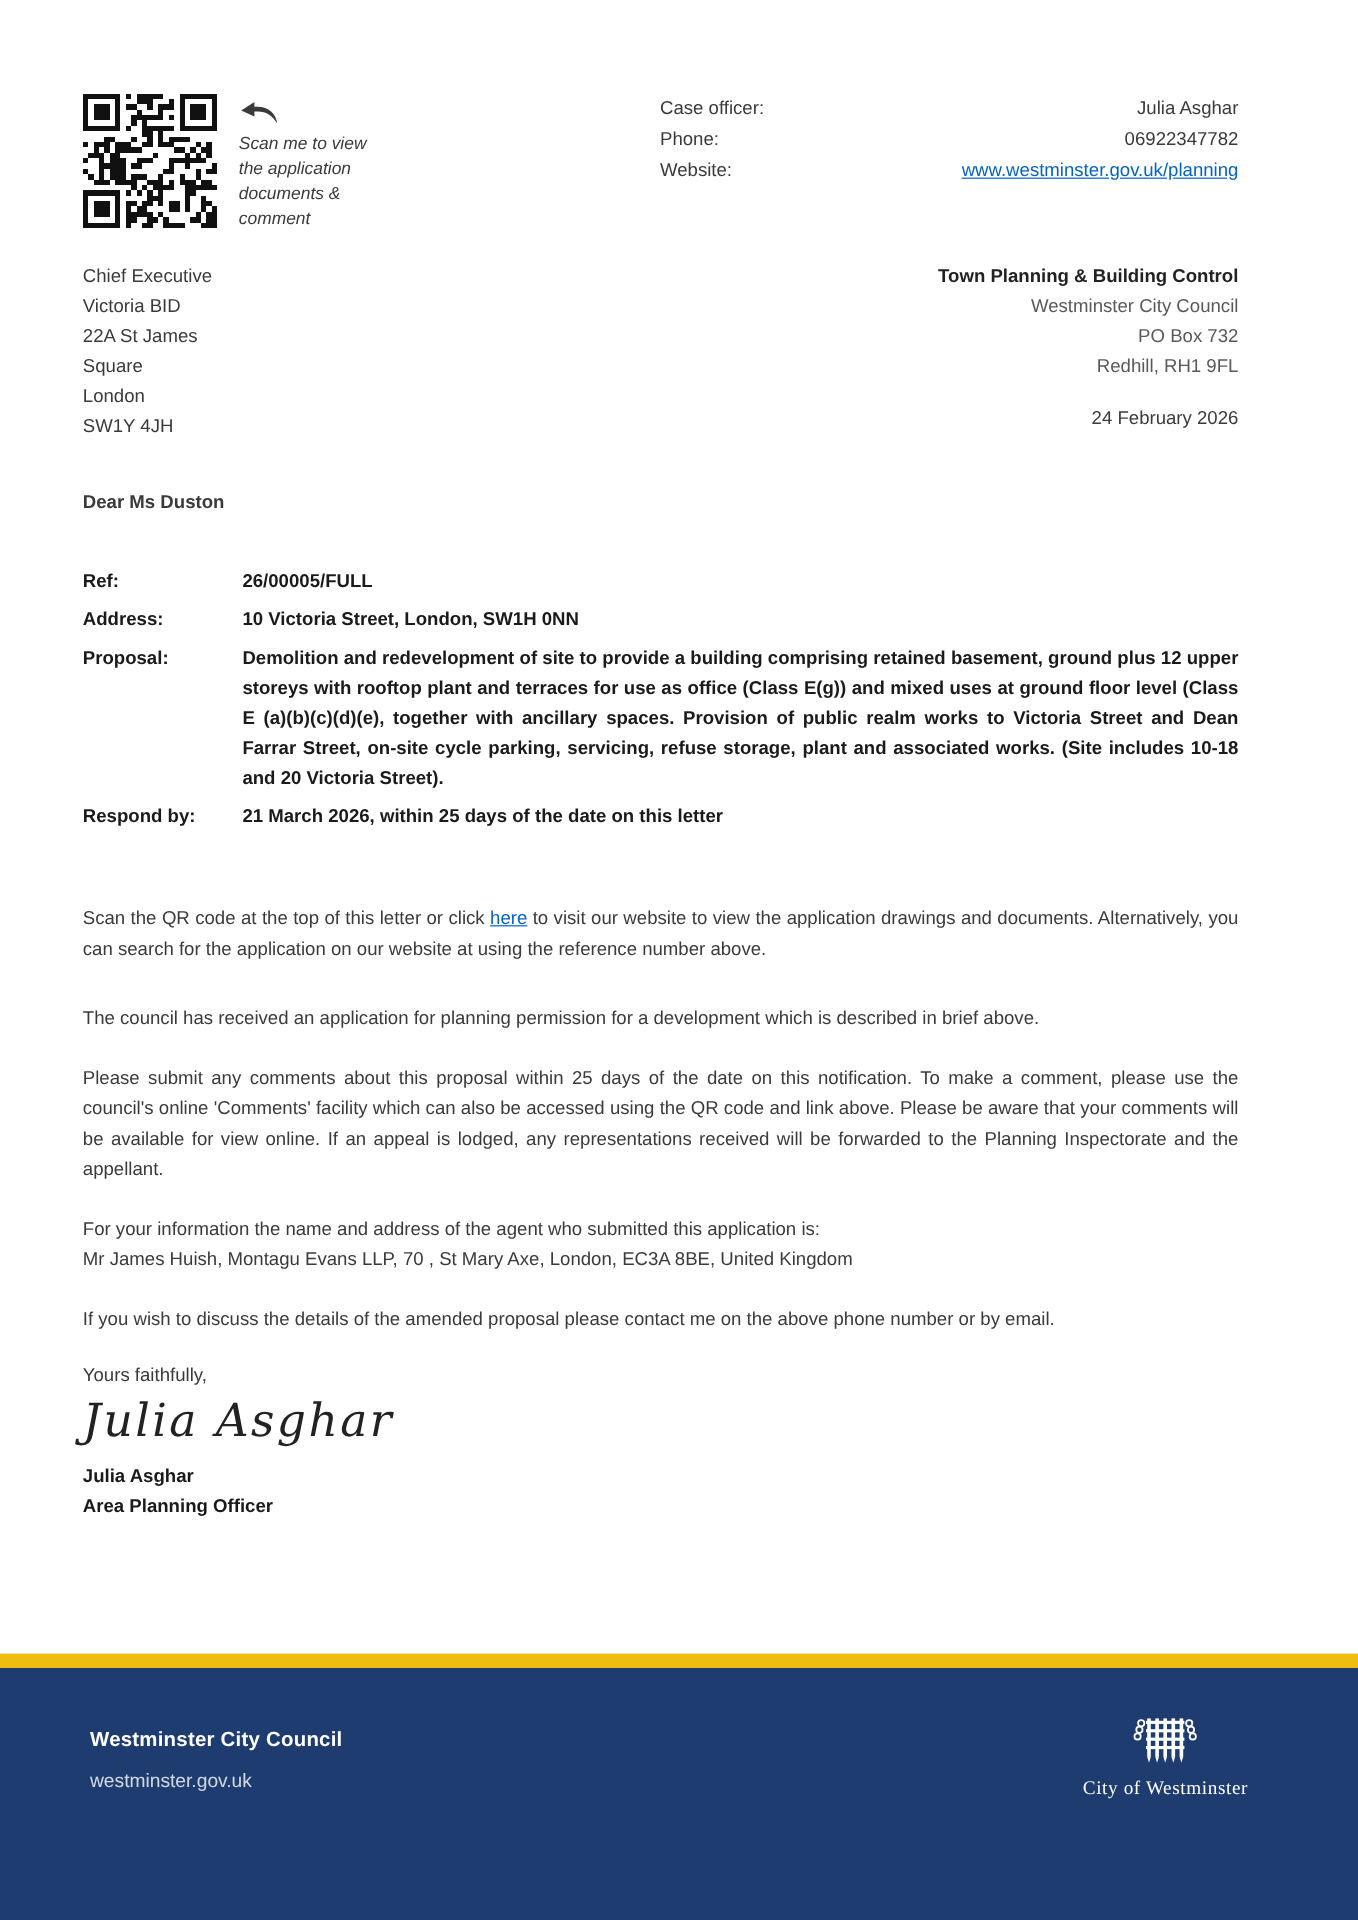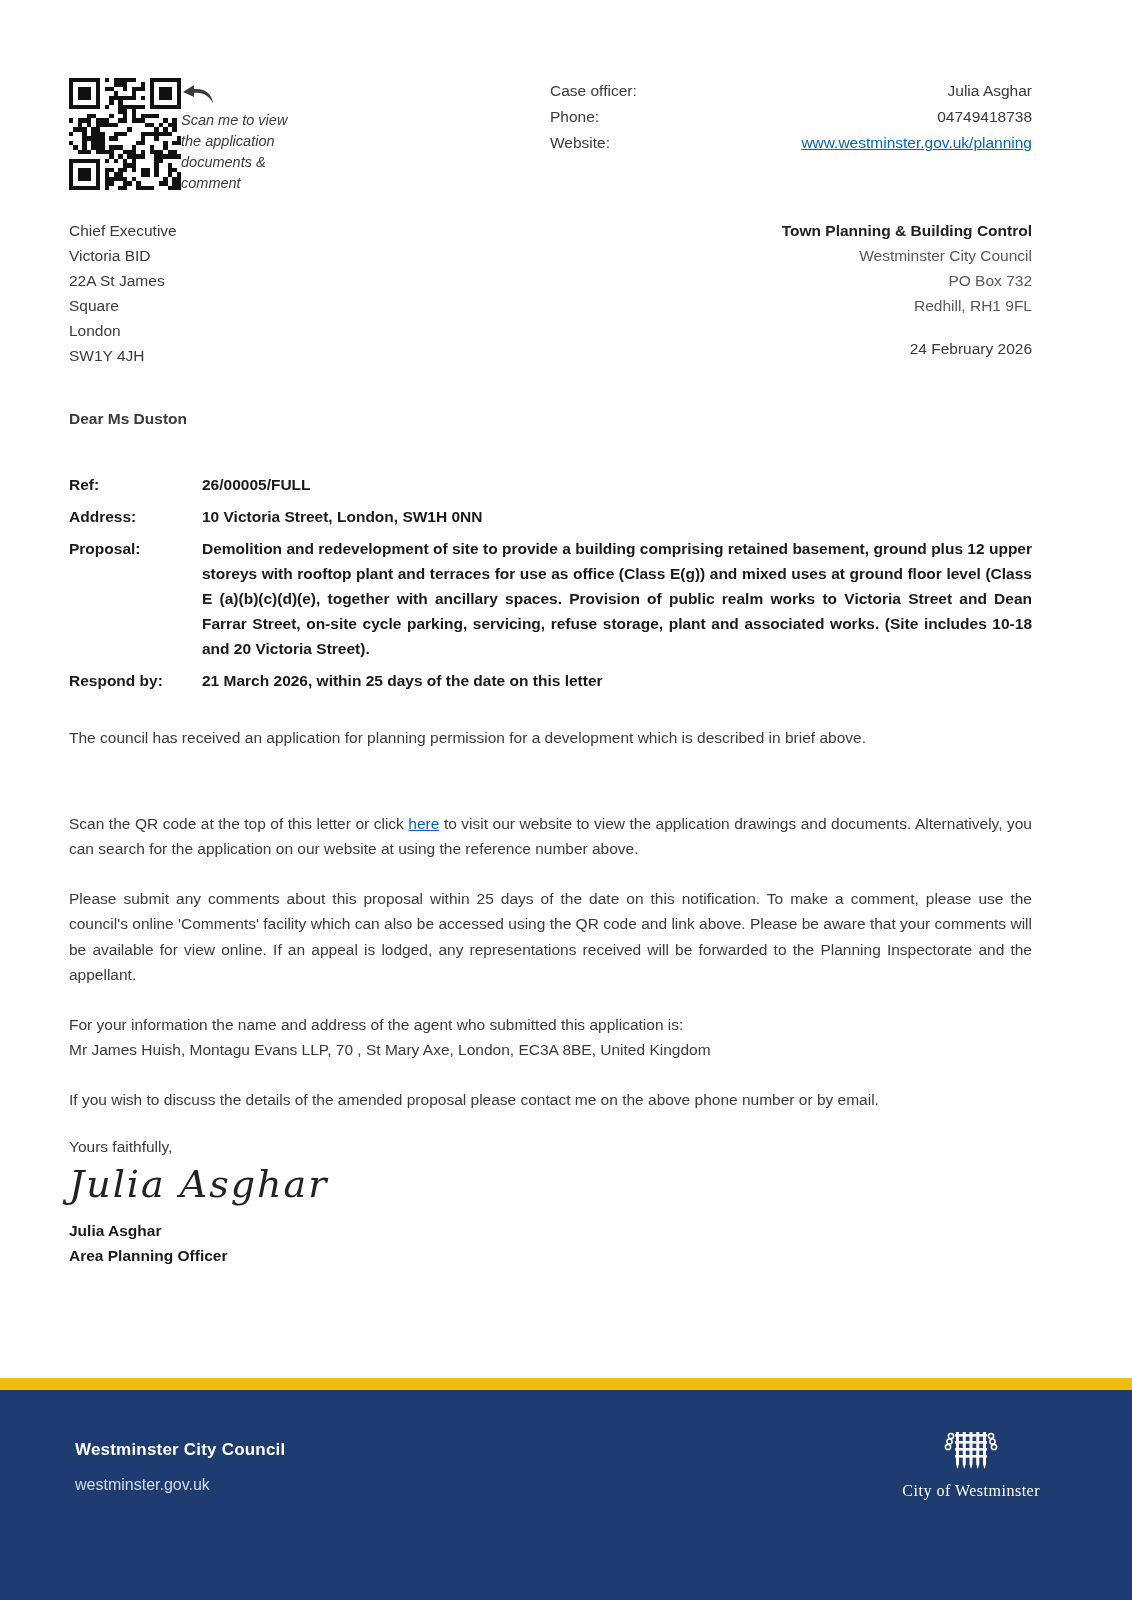--- a/index.html
+++ b/index.html
@@ -5,21 +5,21 @@
   * { margin:0; padding:0; box-sizing:border-box; }
   html,body { background:#ffffff; }
   body {
     width:1132px; height:1600px; position:relative; overflow:hidden;
     font-family:"Liberation Sans", sans-serif; color:#3a3a3a; font-size:15.5px;
   }
   .page { width:1132px; padding:78px 100px 0 69px; }
 
   
   .header { display:flex; justify-content:space-between; align-items:flex-start; }
-  .qr-area { display:flex; gap:0; }
+  .qr-area { display:flex; gap:18px; }
   .qr-box { width:112px; height:112px; }
   .qr-box svg { display:block; }
   .qr-caption-wrap { padding-top:6px; width:128px; }
   .arrow-icon svg { display:block; margin-bottom:6px; }
   .qr-caption { font-style:italic; font-size:14.5px; line-height:1.45; color:#3a3a3a; }
   .contact { width:482px; }
   .contact-row { display:flex; justify-content:space-between; line-height:26px; }
   .contact-label { color:#3a3a3a; }
   .contact-value { text-align:right; }
   a.doc-link { color:#0563c1; text-decoration:underline; }
@@ -316,21 +316,21 @@
         <div class="qr-caption">Scan me to view the application documents &amp; comment</div>
       </div>
     </div>
     <div class="contact">
       <div class="contact-row">
         <span class="contact-label">Case officer:</span>
         <span class="contact-value">Julia Asghar</span>
       </div>
       <div class="contact-row">
         <span class="contact-label">Phone:</span>
-        <span class="contact-value">04749418738</span>
+        <span class="contact-value">06922347782</span>
       </div>
       <div class="contact-row">
         <span class="contact-label">Website:</span>
         <a href="#" class="contact-value doc-link">www.westminster.gov.uk/planning</a>
       </div>
     </div>
   </div>
 
   <div class="address-section">
     <div class="recipient">
@@ -357,23 +357,23 @@
     <div>Ref:</div>
     <div>26/00005/FULL</div>
     <div>Address:</div>
     <div>10 Victoria Street, London, SW1H 0NN</div>
     <div>Proposal:</div>
     <div class="ref-value-proposal">Demolition and redevelopment of site to provide a building comprising retained basement, ground plus 12 upper storeys with rooftop plant and terraces for use as office (Class E(g)) and mixed uses at ground floor level (Class E (a)(b)(c)(d)(e), together with ancillary spaces. Provision of public realm works to Victoria Street and Dean Farrar Street, on-site cycle parking, servicing, refuse storage, plant and associated works. (Site includes 10-18 and 20 Victoria Street).</div>
     <div>Respond by:</div>
     <div>21 March 2026, within 25 days of the date on this letter</div>
   </div>
 
+  <p class="para p-scan"><span>Scan the QR code at the top of this letter or click </span><a href="#" class="doc-link">here</a><span> to visit our website to view the application drawings and documents. Alternatively, you can search for the application on our website at using the reference number above.</span></p>
+
   <p class="para p-received">The council has received an application for planning permission for a development which is described in brief above.</p>
-
-  <p class="para p-scan"><span>Scan the QR code at the top of this letter or click </span><a href="#" class="doc-link">here</a><span> to visit our website to view the application drawings and documents. Alternatively, you can search for the application on our website at using the reference number above.</span></p>
 
   <p class="para p-comments">Please submit any comments about this proposal within 25 days of the date on this notification. To make a comment, please use the council's online 'Comments' facility which can also be accessed using the QR code and link above. Please be aware that your comments will be available for view online. If an appeal is lodged, any representations received will be forwarded to the Planning Inspectorate and the appellant.</p>
 
   <div class="para p-agent">
     <div>For your information the name and address of the agent who submitted this application is:</div>
     <div>Mr James Huish, Montagu Evans LLP, 70 , St Mary Axe, London, EC3A 8BE, United Kingdom</div>
   </div>
 
   <p class="para p-discuss">If you wish to discuss the details of the amended proposal please contact me on the above phone number or by email.</p>
 

